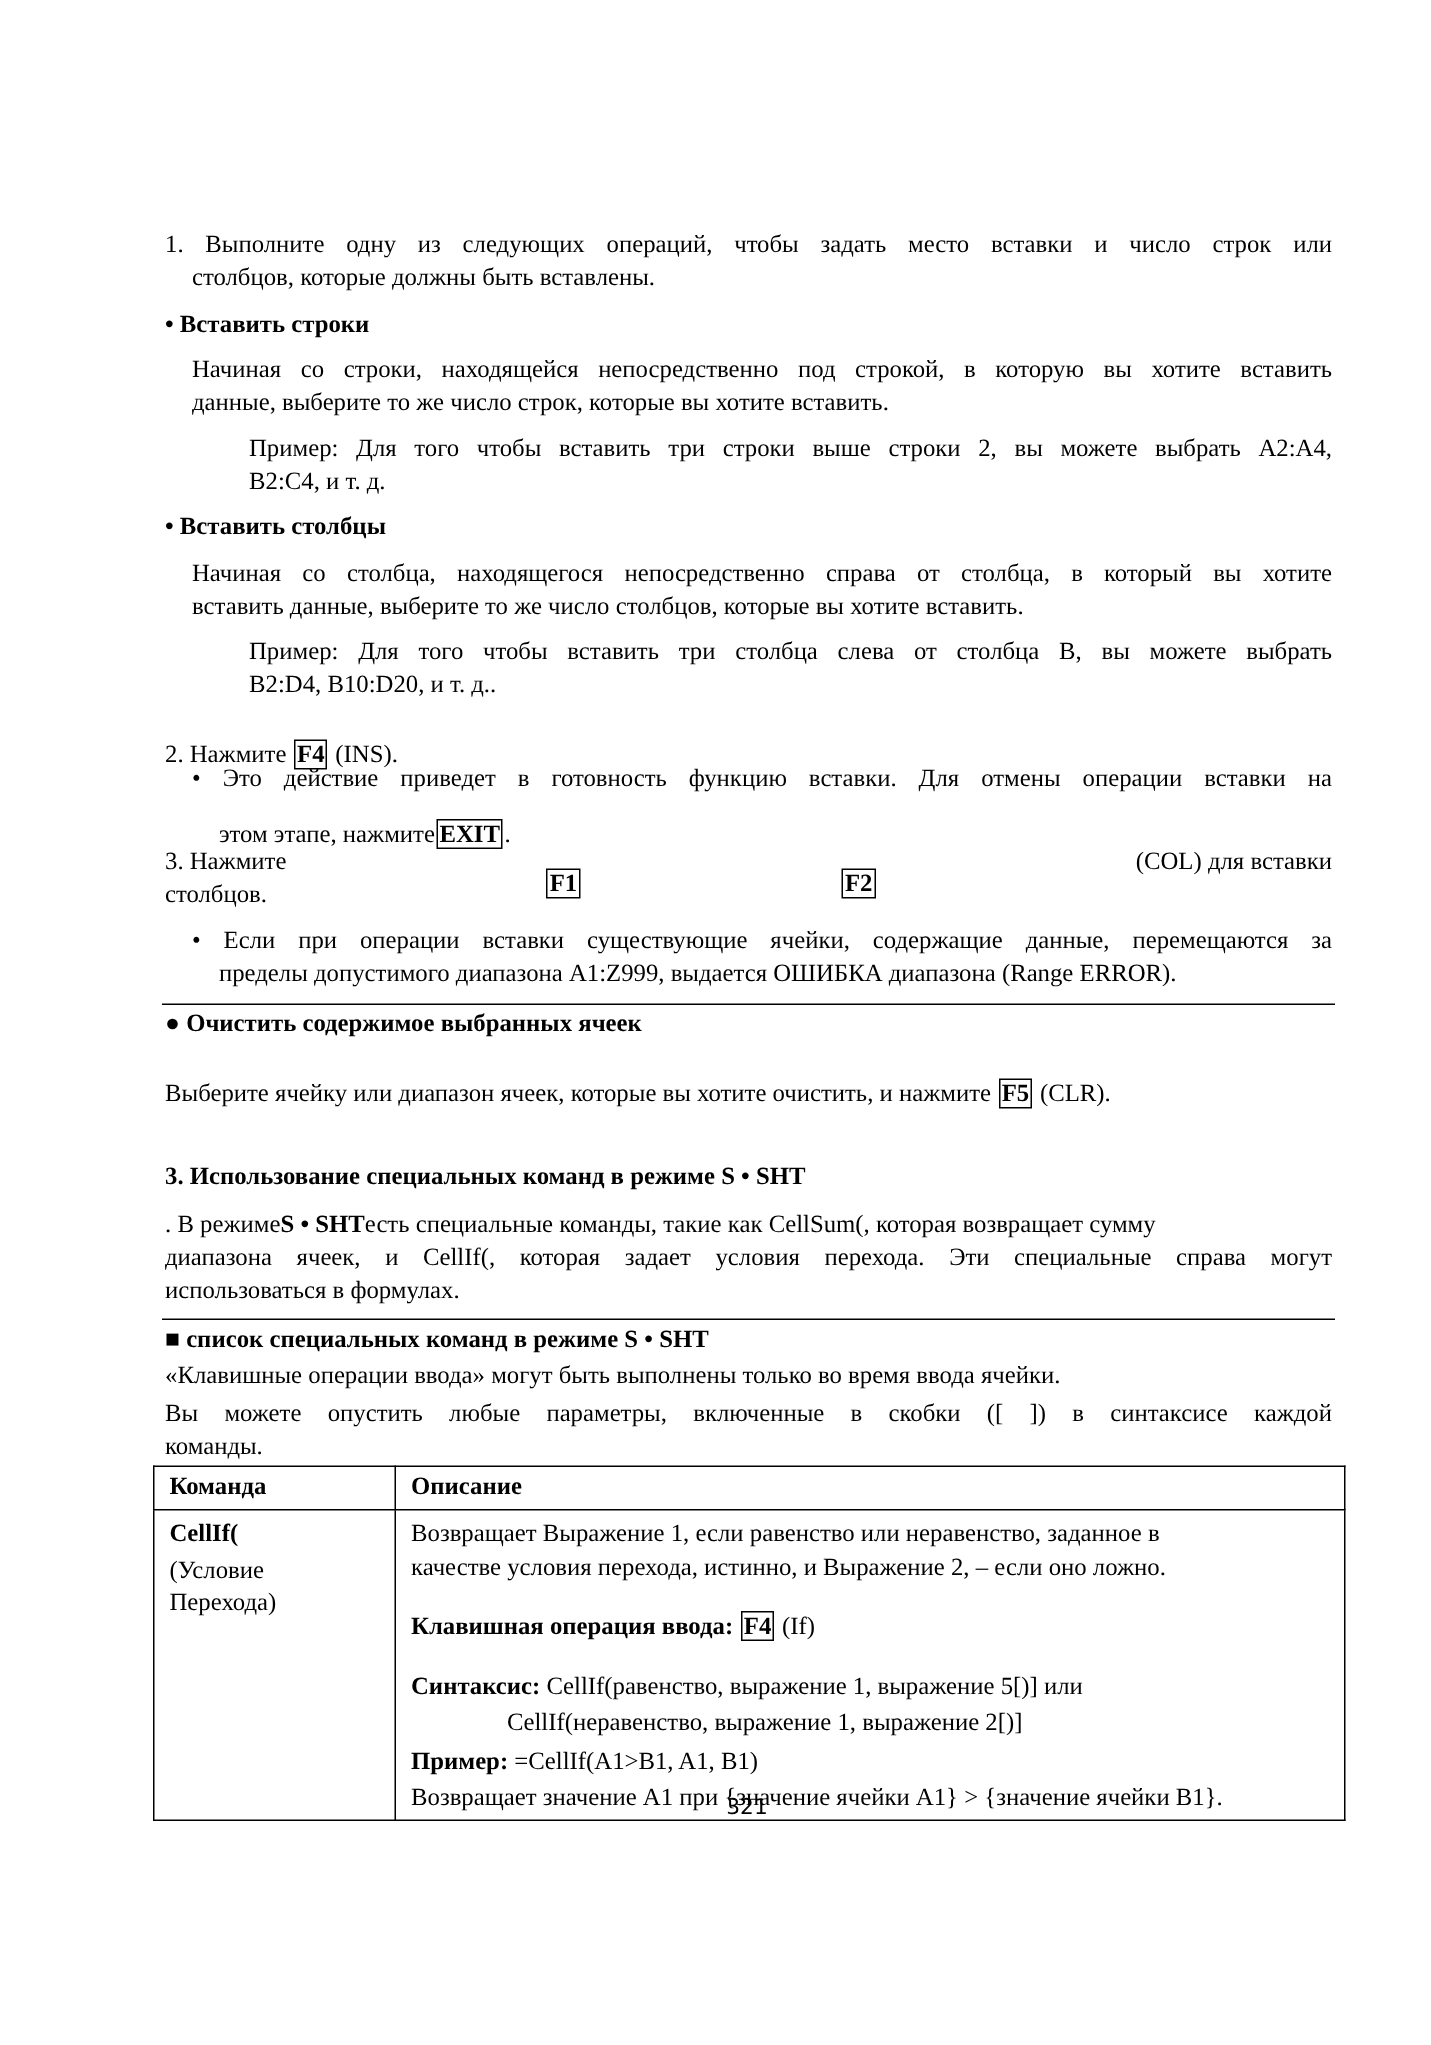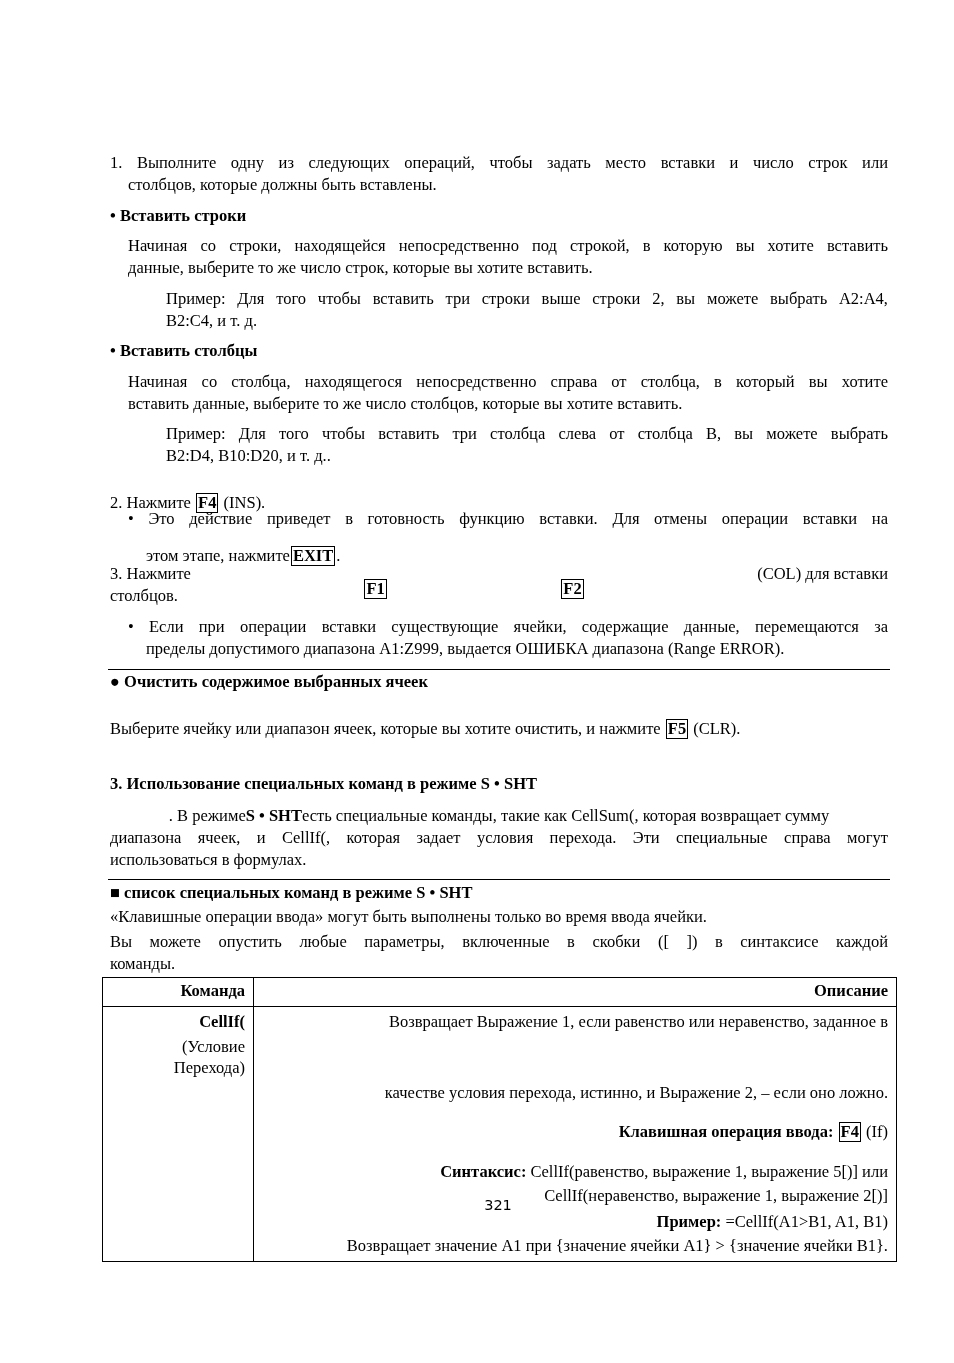--- a/index.html
+++ b/index.html
@@ -14,22 +14,22 @@
   .key {
     display: inline-block; border: 1.3px solid #000; font-weight: bold;
     padding: 0 1px; line-height: 18px; margin: 16px 1px;
   }
   .rule { position: absolute; height: 0; border-top: 1.3px solid #000; }
   table.cmd {
     position: absolute; left: 102px; top: 977px; width: 795px;
     border-collapse: collapse; font-size: 16.5px;
   }
   table.cmd td, table.cmd th {
-    border: 1.3px solid #000; vertical-align: top; padding: 3px 8px 3px 0;
-    text-align: right;
+    border: 1.3px solid #000; vertical-align: top; padding: 3px 8px 3px 10px;
+    text-align: left;
   }
   table.cmd th { font-weight: bold; height: 22px; }
   .c1 { width: 142px; }
   .row-line { line-height: 24px; white-space: nowrap; }
   .indent { padding-left: 64px; }
   .pagenum {
     position: absolute; top: 1197px; left: 0; width: 996px; text-align: center;
     font-family: "DejaVu Sans", "Liberation Sans", sans-serif; font-size: 14.5px;
   }
 </style>
@@ -74,21 +74,21 @@
 <div class="rule" style="left:108px; top:669px; width:782px;"></div>
 
 <div class="line b" style="left:110px; top:671px;">● Очистить содержимое выбранных ячеек</div>
 <div class="line" style="left:110px; top:703px;text-align:center;">
   <span>Выберите ячейку или диапазон ячеек, которые вы хотите очистить, и нажмите</span>
   <span class="key">F5</span>
   <span>(CLR).</span>
 </div>
 
 <div class="line b" style="left:110px; top:773px;">3. Использование специальных команд в режиме S • SHT</div>
-<div class="line" style="left:110px; top:805px; width:778px; display:flex; justify-content:center;">
+<div class="line" style="left:110px; top:805px; width:778px; display:flex; justify-content:flex-start;">
   <span>. В режиме</span>
   <span class="b">S • SHT</span>
   <span>есть специальные команды, такие как CellSum(, которая возвращает сумму</span>
 </div>
 <div class="line just" style="left:110px; top:827px; width:778px;">диапазона ячеек, и CellIf(, которая задает условия перехода. Эти специальные справа могут</div>
 <div class="line" style="left:110px; top:849px;">использоваться в формулах.</div>
 
 <div class="rule" style="left:108px; top:879px; width:782px;"></div>
 
 <div class="line b" style="left:110px; top:882px;">■ список специальных команд в режиме S • SHT</div>
@@ -105,21 +105,21 @@
   </thead>
   <tbody>
     <tr style="height:172px;">
       <td class="c1">
         <div class="row-line b">CellIf(</div>
         <div class="row-line" style="line-height:21px; margin-top:2px;">(Условие</div>
         <div class="row-line" style="line-height:21px;">Перехода)</div>
       </td>
       <td>
         <div class="row-line" style="line-height:23px;">Возвращает Выражение 1, если равенство или неравенство, заданное в</div>
-        <div class="row-line" style="line-height:23px;margin-top:48px;">качестве условия перехода, истинно, и Выражение 2,  – если оно ложно.</div>
+        <div class="row-line" style="line-height:23px;">качестве условия перехода, истинно, и Выражение 2,  – если оно ложно.</div>
         <div class="row-line" style="margin-top:2px;">
           <span class="b">Клавишная операция ввода:</span>
           <span class="key">F4</span>
           <span>(If)</span>
         </div>
         <div class="row-line" style="margin-top:2px;">
           <span class="b">Синтаксис:</span>
           <span>CellIf(равенство, выражение 1, выражение 5[)] или</span>
         </div>
         <div class="row-line indent">CellIf(неравенство, выражение 1, выражение 2[)]</div>

